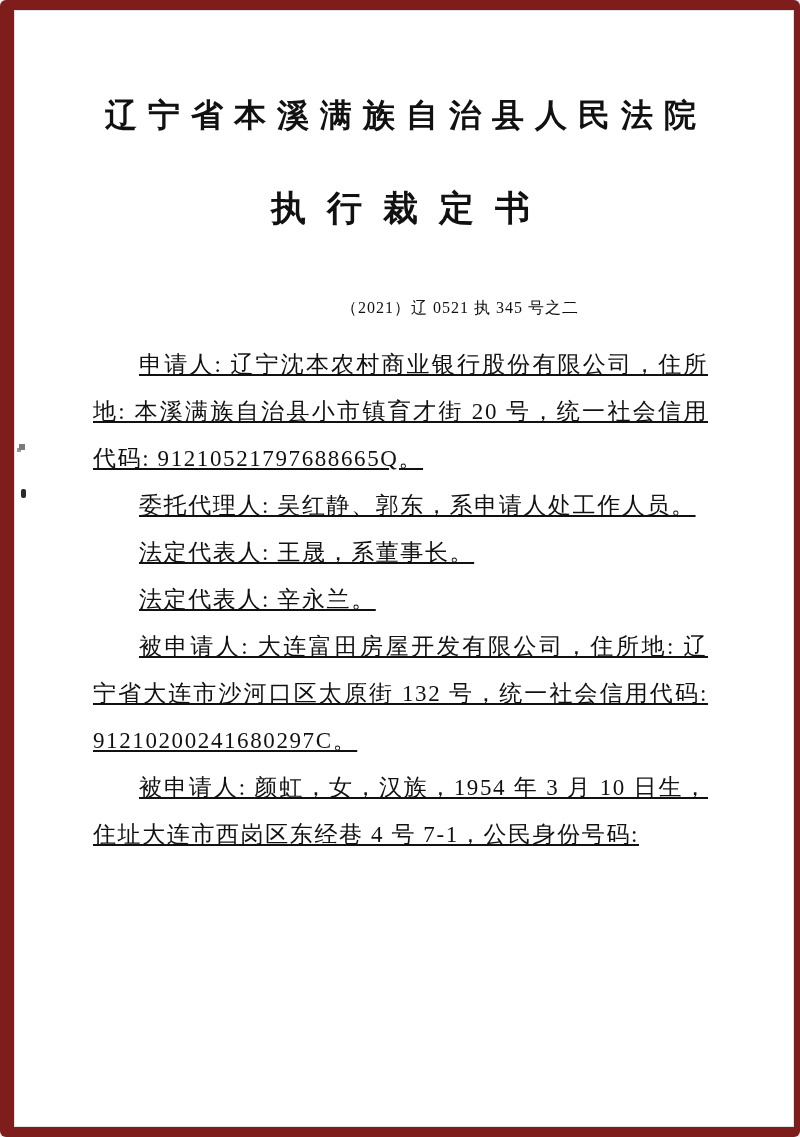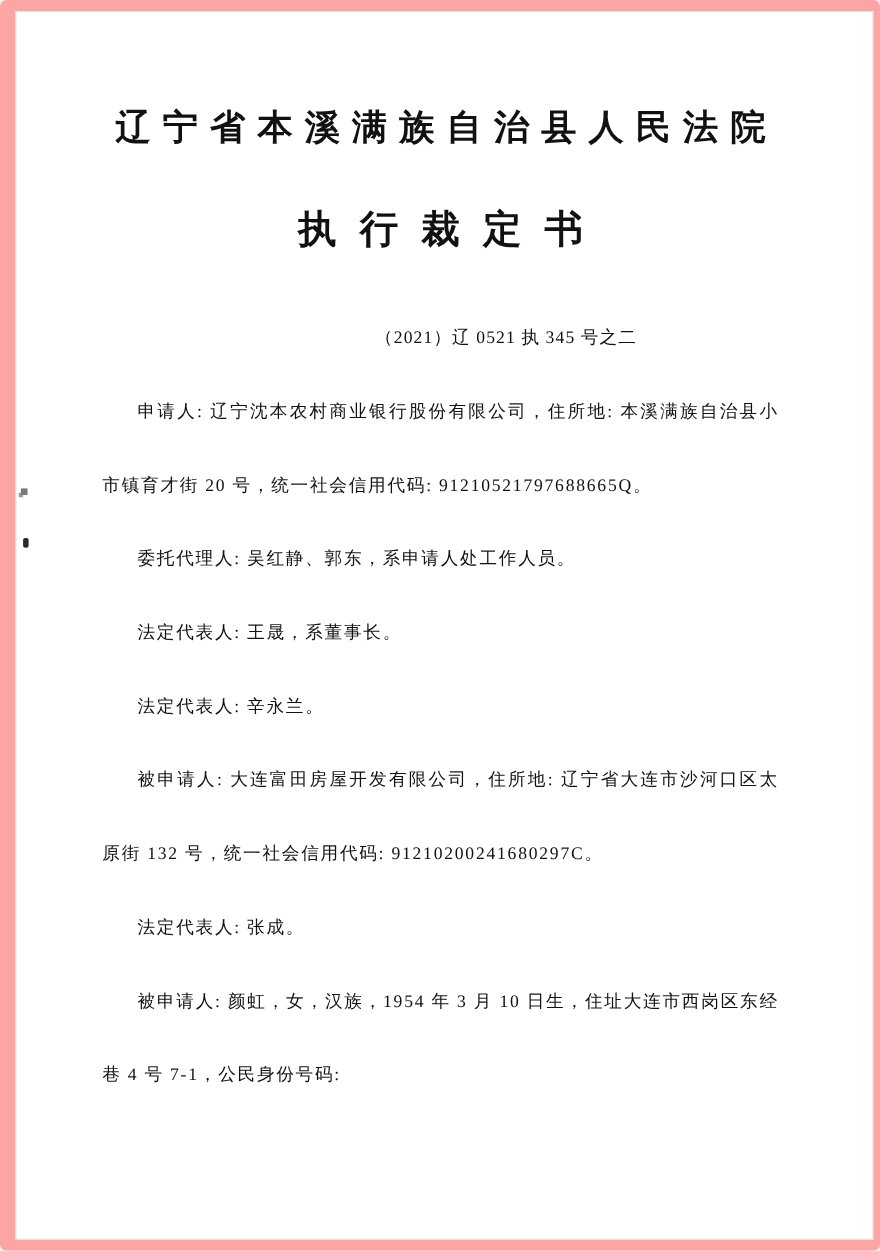--- a/index.html
+++ b/index.html
@@ -8,21 +8,21 @@
     width: 800px;
     height: 1137px;
     background: #f1f1f1;
     overflow: hidden;
     font-family: "Liberation Serif", "DejaVu Serif", serif;
   }
   .scan-frame {
     position: relative;
     width: 800px;
     height: 1137px;
-    background: #fca5a5;
+    background: #7f1d1d;
     border-radius: 6px;
   }
   .sheet {
     position: absolute;
     left: 14px;
     top: 10px;
     width: 780px;
     height: 1117px;
     background: #ffffff;
     border: 1px solid #e2e2e2;
@@ -56,26 +56,27 @@
     font-size: 16px;
     line-height: 26px;
     letter-spacing: 1px;
     white-space: nowrap;
   }
   .body-text {
     margin-top: 20px;
   }
   .body-text p {
     margin: 0;
-    font-size: 16px;
-    line-height: 67px;
+    font-size: 23px;
+    line-height: 47px;
     letter-spacing: 1.6px;
     text-indent: 2em;
     text-align: justify;
     color: #111111;
+    text-decoration: underline;
   }
   .speck {
     position: absolute;
     background: #2a2a2a;
   }
   .speck.s1 {
     left: 4px;
     top: 433px;
     width: 6px;
     height: 6px;
@@ -101,20 +102,19 @@
     <h2 class="doc-title">执行裁定书</h2>
 
     <div class="case-number">（2021）辽 0521 执 345 号之二</div>
 
     <div class="body-text">
       <p>申请人: 辽宁沈本农村商业银行股份有限公司，住所地: 本溪满族自治县小市镇育才街 20 号，统一社会信用代码: 91210521797688665Q。</p>
       <p>委托代理人: 吴红静、郭东，系申请人处工作人员。</p>
       <p>法定代表人: 王晟，系董事长。</p>
       <p>法定代表人: 辛永兰。</p>
       <p>被申请人: 大连富田房屋开发有限公司，住所地: 辽宁省大连市沙河口区太原街 132 号，统一社会信用代码: 91210200241680297C。</p>
-      <p>法定代表人: 张成。</p>
       <p>被申请人: 颜虹，女，汉族，1954 年 3 月 10 日生，住址大连市西岗区东经巷 4 号 7-1，公民身份号码:</p>
     </div>
 
     <div class="speck s1"></div>
     <div class="speck s2"></div>
   </div>
 </div>
 
 </body></html>

